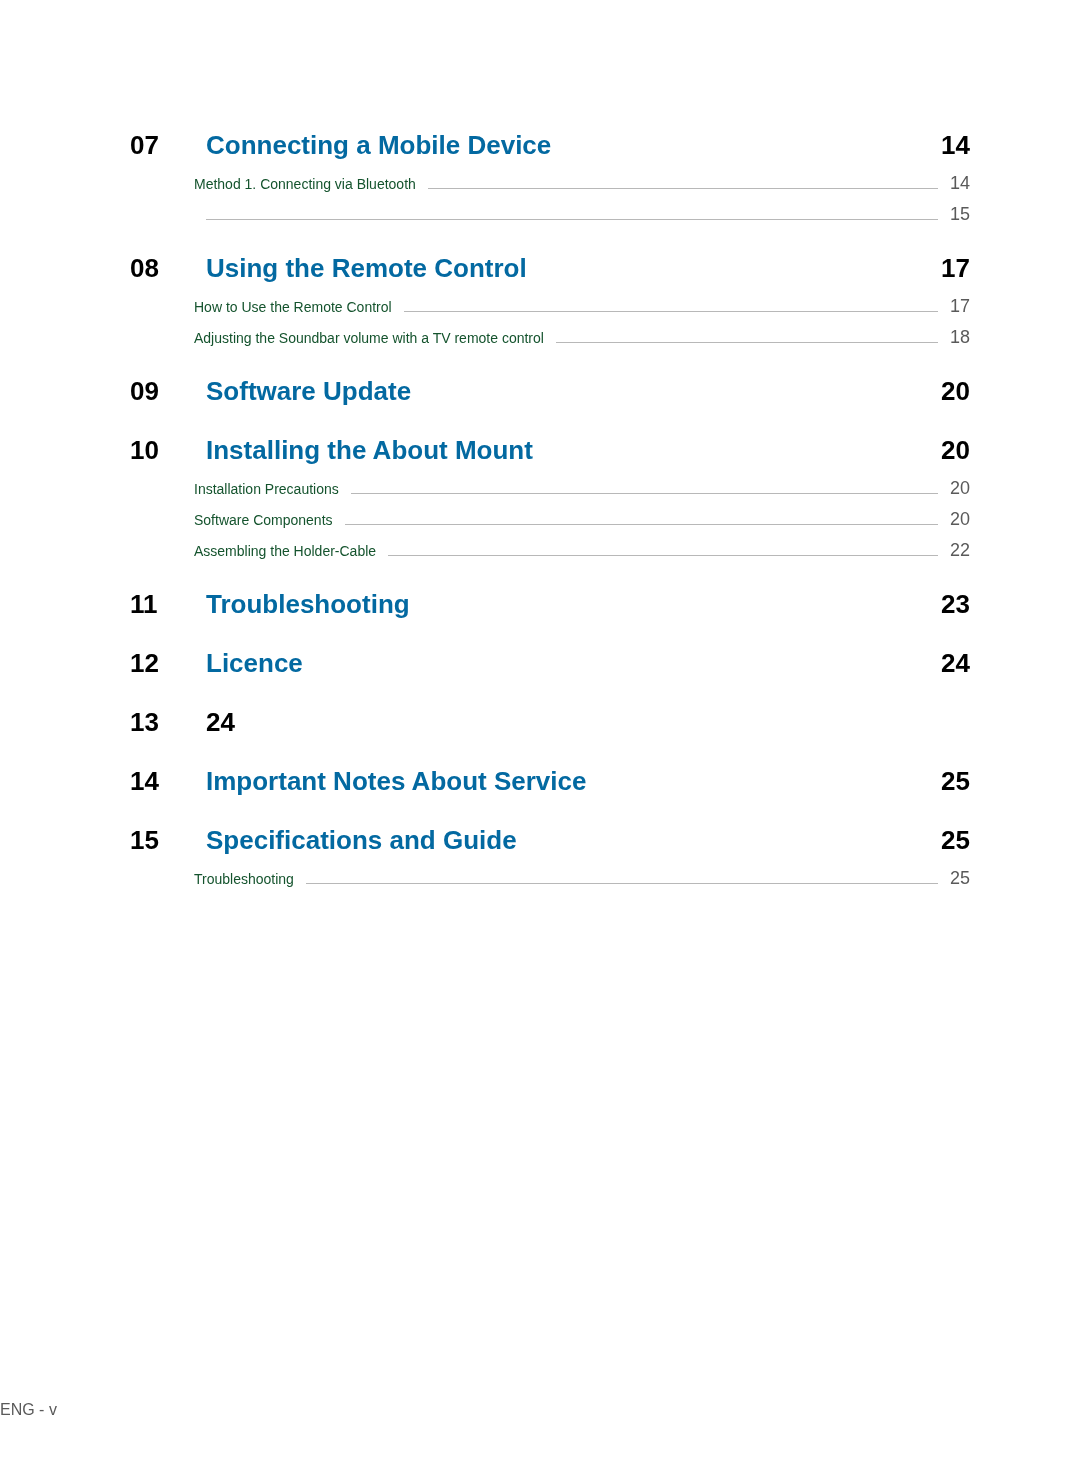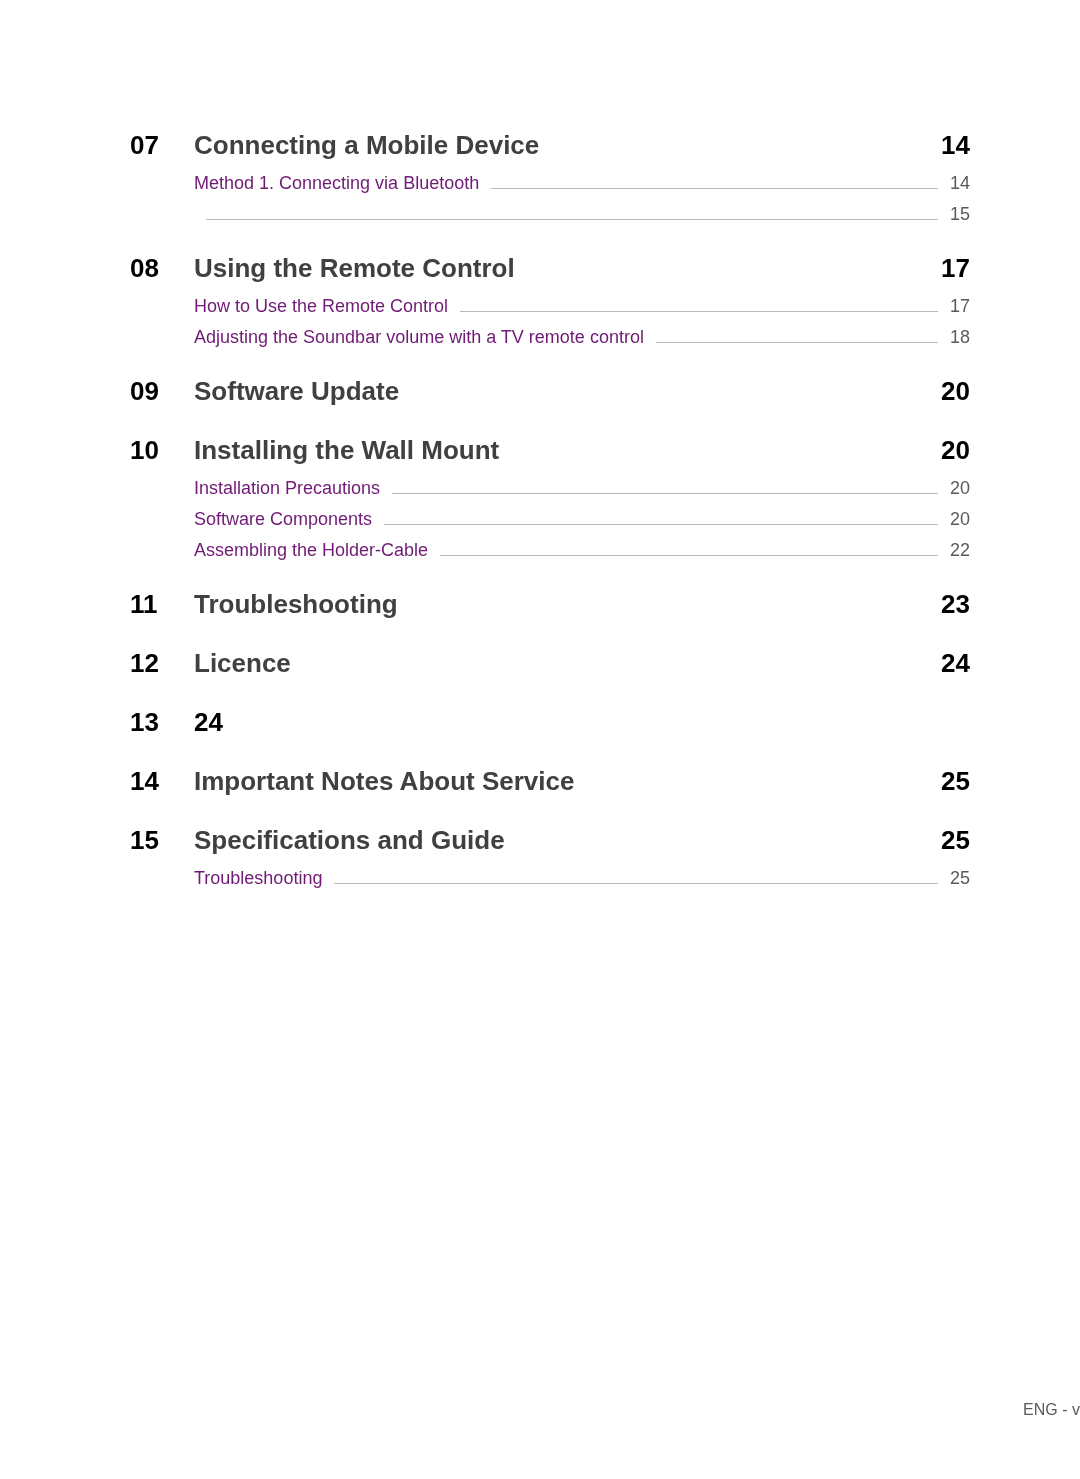--- a/index.html
+++ b/index.html
@@ -18,77 +18,77 @@
     }
     
     .toc-section {
       margin-bottom: 28px;
     }
     
     .toc-heading-row {
       display: flex;
       align-items: center;
       margin-bottom: 12px;
+      gap: 12px;
     }
     
     .section-number {
       font-size: 26px;
       font-weight: 700;
       color: #000000;
       width: 64px;
       flex-shrink: 0;
     }
     
     .section-title {
       font-size: 26px;
       font-weight: 700;
-      color: #404040;
+      color: #0369a1;
       flex: 1;
     }
     
     .section-page {
       font-size: 26px;
       font-weight: 700;
       color: #000000;
     }
     
     .toc-sub-item {
       display: flex;
       align-items: baseline;
       margin-left: 64px;
       margin-bottom: 10px;
     }
     
     .sub-title {
-      font-size: 18px;
-      color: #701a75;
+      font-size: 14px;
+      color: #14532d;
       flex-shrink: 0;
     }
     
     .leader-line {
       flex: 1;
       border-bottom: 1px solid #b8b8b8;
       margin: 0 12px 4px 12px;
       min-width: 20px;
     }
     
     .sub-page {
       font-size: 18px;
       color: #5a5a5a;
     }
     
     .footer {
       position: absolute;
       bottom: 60px;
       left: 0;
       right: 0;
-      text-align: right;
+      text-align: left;
       font-size: 16px;
       color: #5a5a5a;
-      padding-left: 31px;
     }
   </style>
 </head>
 <body>
 
 <div id="toc-root">
     <div class="toc-section">
       <div class="toc-heading-row">
         <span class="section-number">07</span>
         <span class="section-title">Connecting a Mobile Device</span>
@@ -124,21 +124,21 @@
     <div class="toc-section">
       <div class="toc-heading-row">
         <span class="section-number">09</span>
         <span class="section-title">Software Update</span>
         <span class="section-page">20</span>
       </div>
     </div>
     <div class="toc-section">
       <div class="toc-heading-row">
         <span class="section-number">10</span>
-        <span class="section-title">Installing the Wall Mount</span>
+        <span class="section-title">Installing the About Mount</span>
         <span class="section-page">20</span>
       </div>
       <div class="toc-sub-item">
         <span class="sub-title">Installation Precautions</span>
         <span class="leader-line"></span>
         <span class="sub-page">20</span>
       </div>
       <div class="toc-sub-item">
         <span class="sub-title">Software Components</span>
         <span class="leader-line"></span>

